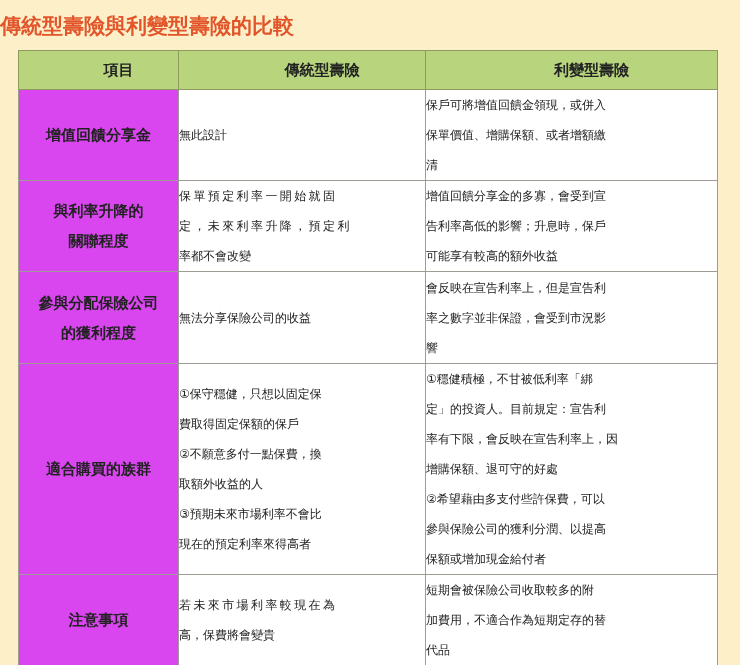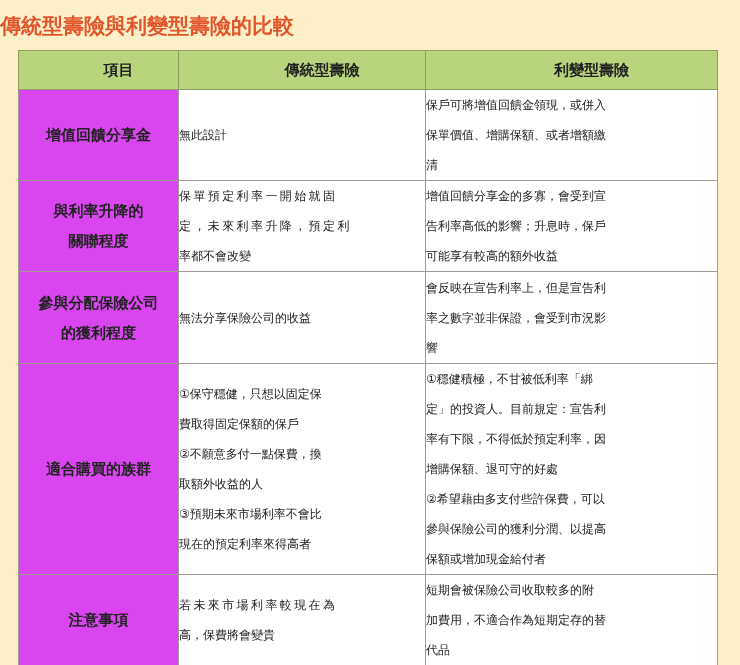--- a/index.html
+++ b/index.html
@@ -140,21 +140,21 @@
         <span class="line">①保守穩健，只想以固定保</span>
         <span class="line">費取得固定保額的保戶</span>
         <span class="line">②不願意多付一點保費，換</span>
         <span class="line">取額外收益的人</span>
         <span class="line">③預期未來市場利率不會比</span>
         <span class="line">現在的預定利率來得高者</span>
       </td>
       <td class="cell">
         <span class="line">①穩健積極，不甘被低利率「綁</span>
         <span class="line">定」的投資人。目前規定：宣告利</span>
-        <span class="line">率有下限，不得低於預定利率，因</span>
+        <span class="line">率有下限，會反映在宣告利率上，因</span>
         <span class="line">增購保額、退可守的好處</span>
         <span class="line">②希望藉由多支付些許保費，可以</span>
         <span class="line">參與保險公司的獲利分潤、以提高</span>
         <span class="line">保額或增加現金給付者</span>
       </td>
     </tr>
 
     <tr style="height:91px">
       <td class="label">
         <span>注意事項</span>

